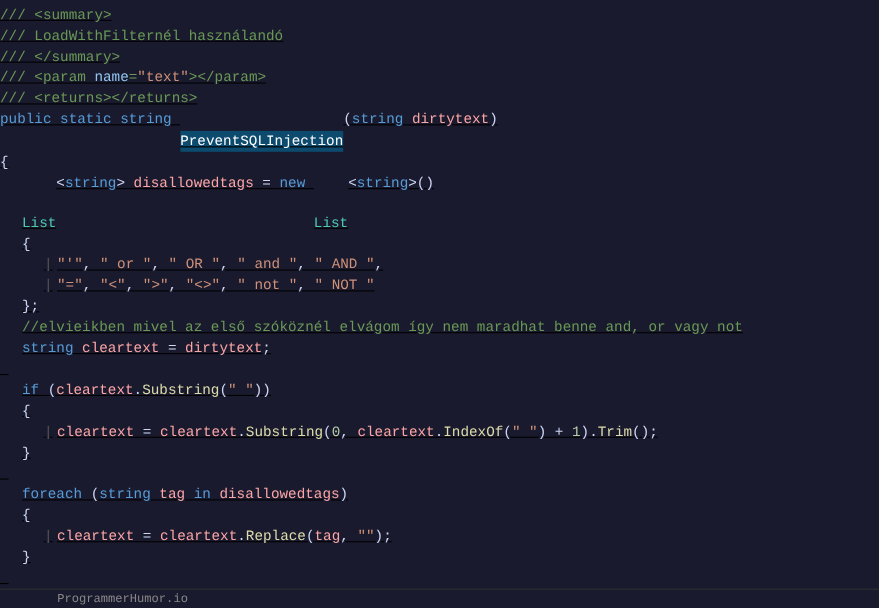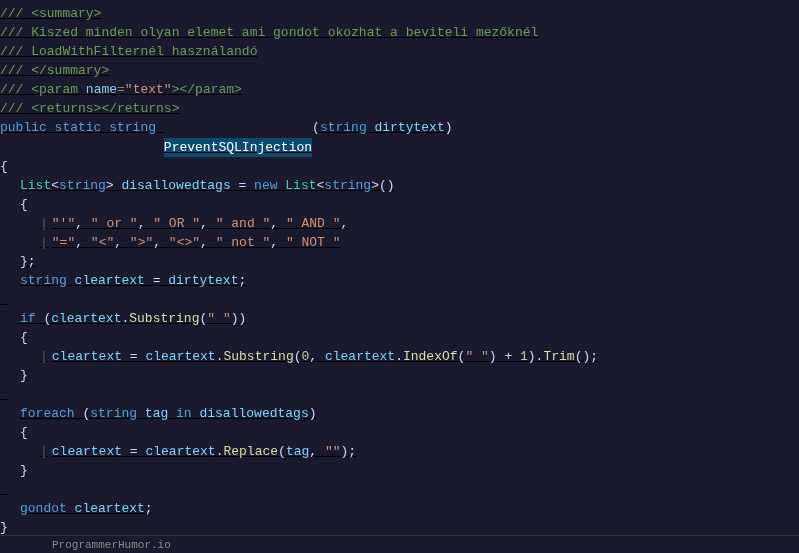--- a/index.html
+++ b/index.html
@@ -49,22 +49,22 @@
       white-space: pre;
       line-height: 19px;
       text-decoration: underline;
     }
 
     
     .comment { color: #6a9955; }
     .keyword { color: #569cd6; }
     .string { color: #ce9178; }
     .method { color: #dcdcaa; }
-    .type { color: #4ec9b0; }
-    .variable { color: #7dd3fc; }
+    .type { color: #4ec9b0; margin-top: 36px; }
+    .variable { color: #fca5a5; }
     .punctuation { color: #cdd6f4; }
     .number { color: #b5cea8; }
     .highlight-bg {
       background-color: #0c4a6e;
       color: #fff;
       margin-top: 20px;
     }
     .param-attr { color: #92c6f0; }
 
     .bar {
@@ -74,23 +74,20 @@
   </style>
 </head>
 <body>
 
 <div class="code-container">
 
   <div class="line">
     <span class="comment">/// &lt;summary&gt;</span>
   </div>
 
-  <div class="line">
-    <span class="comment">/// Kiszed minden olyan elemet ami gondot okozhat a beviteli mezőknél</span>
-  </div>
 
   <div class="line">
     <span class="comment">/// LoadWithFilternél használandó</span>
   </div>
 
   <div class="line">
     <span class="comment">/// &lt;/summary&gt;</span>
   </div>
 
   <div class="line">
@@ -122,20 +119,23 @@
   </div>
 
   <div class="line">
     <span style="display:inline-block;width:40px"></span><span class="bar">|</span><span class="string">"="</span><span class="punctuation">, </span><span class="string">"&lt;"</span><span class="punctuation">, </span><span class="string">"&gt;"</span><span class="punctuation">, </span><span class="string">"&lt;&gt;"</span><span class="punctuation">, </span><span class="string">" not "</span><span class="punctuation">, </span><span class="string">" NOT "</span>
   </div>
 
   <div class="line">
     <span style="display:inline-block;width:20px"></span><span class="punctuation">};</span>
   </div>
 
+  <div class="line">
+    <span style="display:inline-block;width:20px"></span><span class="comment">//elvieikben mivel az első szóköznél elvágom így nem maradhat benne and, or vagy not</span>
+  </div>
 
   <div class="line">
     <span style="display:inline-block;width:20px"></span><span class="keyword">string </span><span class="variable">cleartext</span><span class="punctuation"> = </span><span class="variable">dirtytext</span><span class="punctuation">;</span>
   </div>
 
   <div class="line">
     <span>&nbsp;</span>
   </div>
 
   <div class="line">

